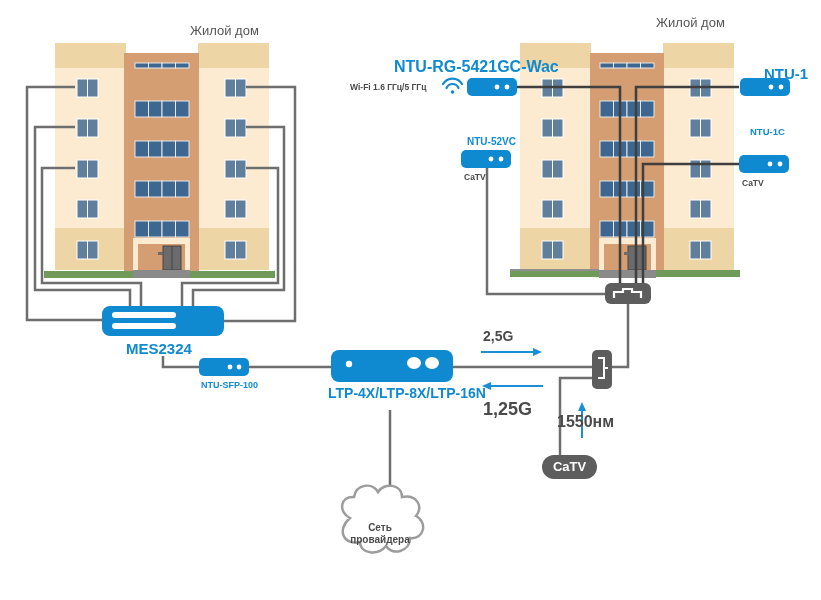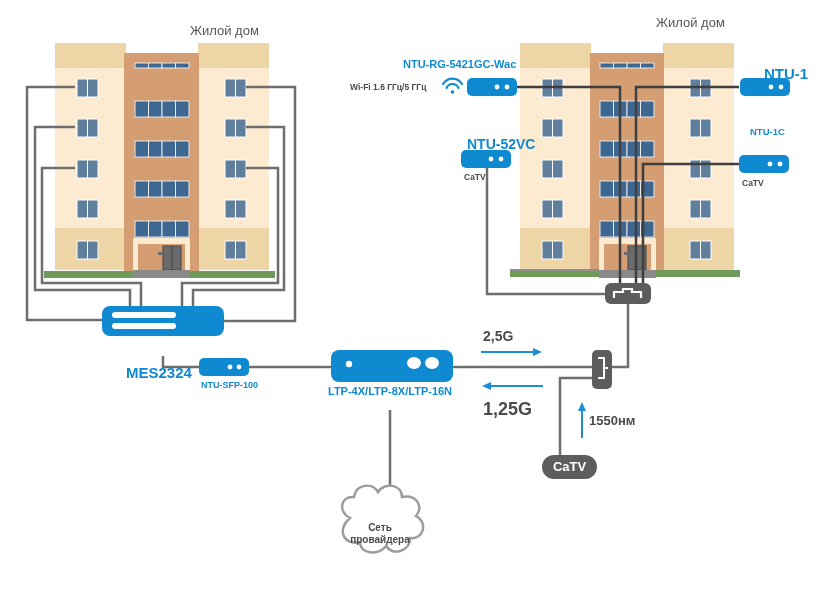--- a/index.html
+++ b/index.html
@@ -240,36 +240,36 @@
   </g>
 
   <g>
     <path d="M350,518 C338,512 340,496 354,497 C356,484 372,482 378,492 C384,482 402,484 402,497 C416,494 424,506 416,516 C428,522 424,540 410,538 C410,552 392,556 386,546 C378,556 360,554 360,542 C344,546 336,530 350,518 Z" fill="#ffffff" stroke="#9c9c9c" stroke-width="2.5"></path>
   </g>
 </svg>
 
 <div class="lbl title" style="left:190px;top:23px;">Жилой дом</div>
 <div class="lbl title" style="left:656px;top:15px;">Жилой дом</div>
 
-<div class="lbl dev-blue" style="left:126px;top:340px;font-size:15px;margin-top:24px;">MES2324</div>
+<div class="lbl dev-blue" style="left:126px;top:340px;font-size:15px;">MES2324</div>
 <div class="lbl dev-blue" style="left:201px;top:380px;font-size:9px;text-align:center;">NTU-SFP-100</div>
-<div class="lbl dev-blue" style="left:328px;top:385px;font-size:11px;">LTP-4X/LTP-8X/LTP-16N</div>
-
-<div class="lbl dev-blue" style="left:403px;top:58px;font-size:11px;">NTU-RG-5421GC-Wac</div>
+<div class="lbl dev-blue" style="left:328px;top:385px;font-size:14px;">LTP-4X/LTP-8X/LTP-16N</div>
+
+<div class="lbl dev-blue" style="left:394px;top:58px;font-size:16px;">NTU-RG-5421GC-Wac</div>
 <div class="lbl dark" style="left:350px;top:82px;font-size:8.5px;">Wi-Fi 1.6 ГГц/5 ГГц</div>
 
-<div class="lbl dev-blue" style="left:467px;top:136px;font-size:14px;">NTU-52VC</div>
+<div class="lbl dev-blue" style="left:467px;top:136px;font-size:10px;">NTU-52VC</div>
 <div class="lbl dark" style="left:464px;top:172px;font-size:8.5px;">CaTV</div>
 
 <div class="lbl dev-blue" style="left:764px;top:65px;font-size:15px;">NTU-1</div>
 <div class="lbl dev-blue" style="left:738px;top:126px;font-size:9.5px;padding-left:12px;">NTU-1C</div>
 <div class="lbl dark" style="left:742px;top:178px;font-size:8.5px;">CaTV</div>
 
 <div class="lbl dark" style="left:483px;top:328px;font-size:14px;">2,5G</div>
 <div class="lbl dark" style="left:483px;top:399px;font-size:18px;">1,25G</div>
-<div class="lbl dark" style="left:589px;top:413px;font-size:13px;">1550нм</div>
+<div class="lbl dark" style="left:557px;top:413px;font-size:16px;">1550нм</div>
 
 <div class="lbl" style="left:542px;top:459px;width:55px;text-align:center;font-size:13px;font-weight:bold;color:#ffffff;">CaTV</div>
 
 <div class="lbl" style="left:340px;top:522px;width:80px;text-align:center;font-size:10px;font-weight:bold;color:#4a4a4a;line-height:12px;">
   <div>Сеть</div>
   <div>провайдера</div>
 </div>
 
 </body></html>

